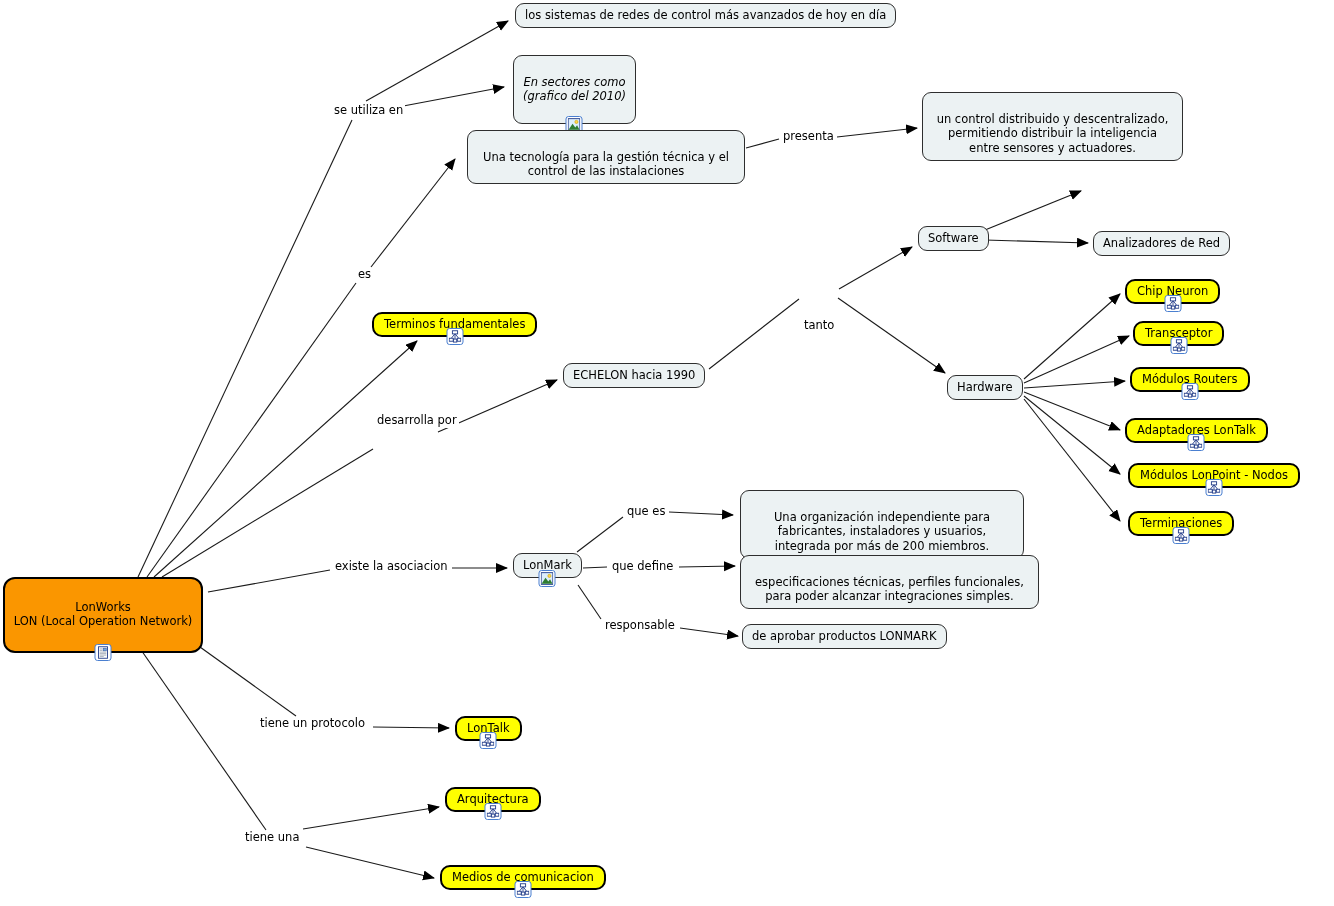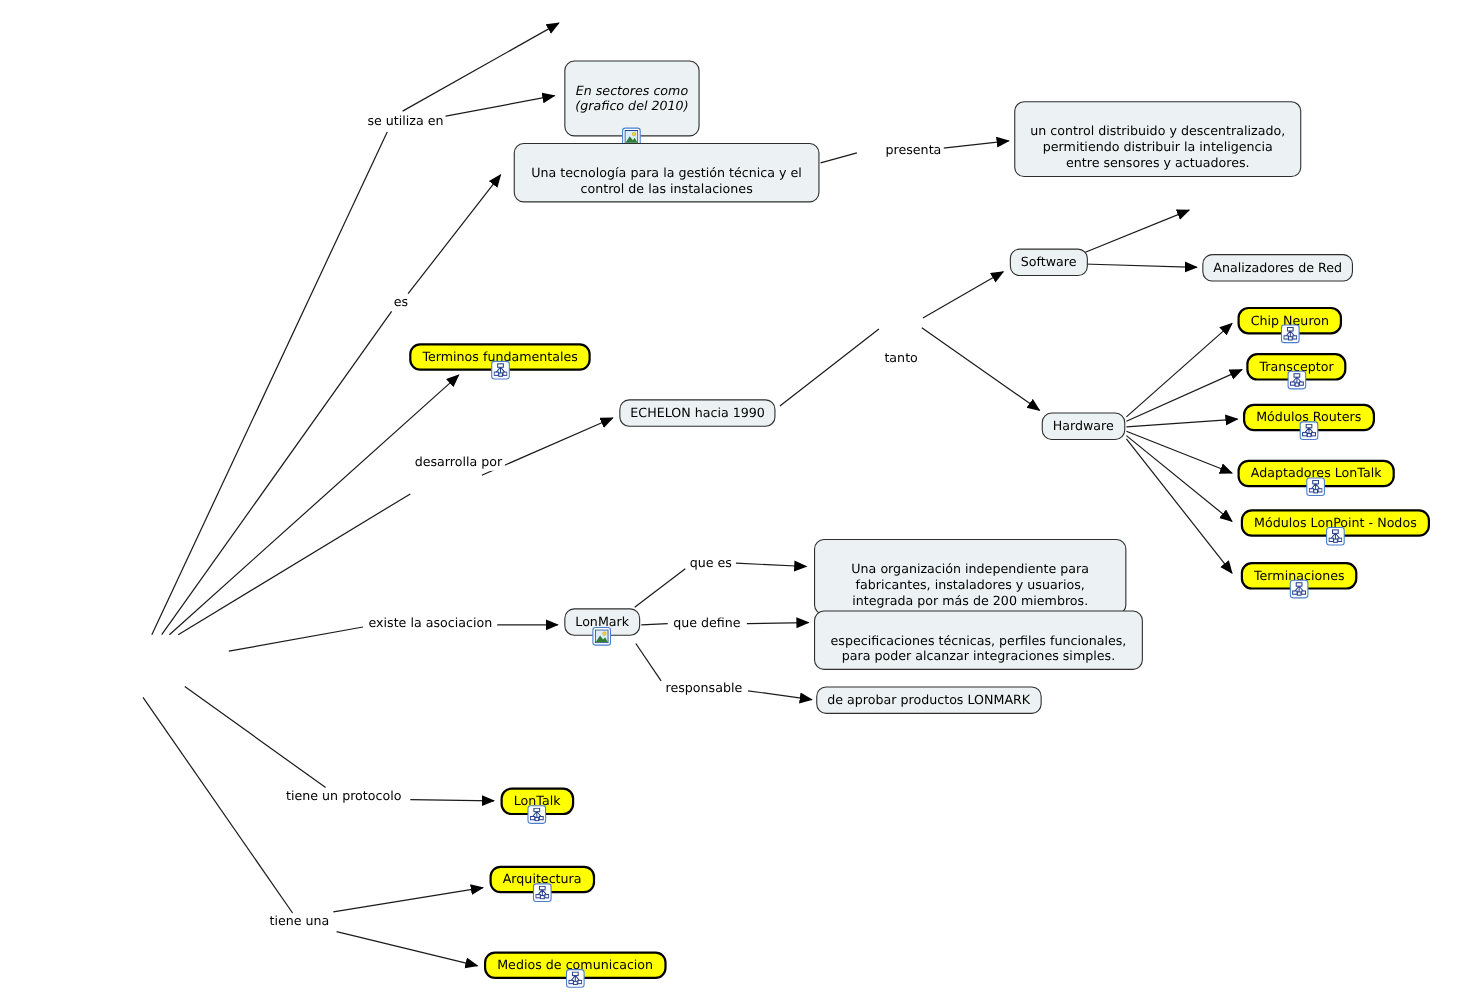--- a/index.html
+++ b/index.html
@@ -89,21 +89,31 @@
       <line x1="1024" y1="399" x2="1120" y2="521" marker-end="url(#arrow)"></line>
       <line x1="577" y1="552" x2="623" y2="517"></line>
       <line x1="669" y1="512" x2="733" y2="515" marker-end="url(#arrow)"></line>
       <line x1="583" y1="568" x2="607" y2="567"></line>
       <line x1="679" y1="567" x2="735" y2="566" marker-end="url(#arrow)"></line>
       <line x1="578" y1="585" x2="601" y2="619"></line>
       <line x1="680" y1="628" x2="738" y2="636" marker-end="url(#arrow)"></line>
     </g>
   </svg>
 
-
+  <div class="node root" style="left:3px;top:577px;">
+    <span>LonWorks
+LON (Local Operation Network)</span>
+    <span class="res-icon"><svg width="13" height="13">
+          <use href="#sym-doc"></use>
+        </svg></span>
+  </div>
+
+  <div class="node concept fit" style="left:515px;top:3px;">
+    <span>los sistemas de redes de control más avanzados de hoy en día</span>
+  </div>
   <div class="node concept" style="left:513px;top:55px;font-style:italic;">
     <span>En sectores como
 (grafico del 2010)</span>
     <span class="res-icon"><svg width="13" height="13">
           <use href="#sym-image"></use>
         </svg></span>
   </div>
   <div class="node concept" style="left:467px;top:130px;width:278px;">
     <span>Una tecnología para la gestión técnica y el control de las instalaciones</span>
   </div>
@@ -224,19 +234,19 @@
         </svg>
       </span>
   </div>
 
   <div class="link-label" style="left:308px;top:104px;margin-left:24px;">se utiliza en</div>
   <div class="link-label" style="left:356px;top:268px;">es</div>
   <div class="link-label" style="left:375px;top:414px;">desarrolla por</div>
   <div class="link-label" style="left:333px;top:560px;">existe la asociacion</div>
   <div class="link-label" style="left:258px;top:717px;">tiene un protocolo</div>
   <div class="link-label" style="left:243px;top:831px;">tiene una</div>
-  <div class="link-label" style="left:781px;top:130px;margin-left:22px;">presenta</div>
+  <div class="link-label" style="left:781px;top:130px;">presenta</div>
   <div class="link-label" style="left:802px;top:286px;margin-top:33px;">tanto</div>
   <div class="link-label" style="left:625px;top:505px;">que es</div>
   <div class="link-label" style="left:610px;top:560px;">que define</div>
   <div class="link-label" style="left:603px;top:619px;">responsable</div>
 
 </div>
 
 </body></html>

